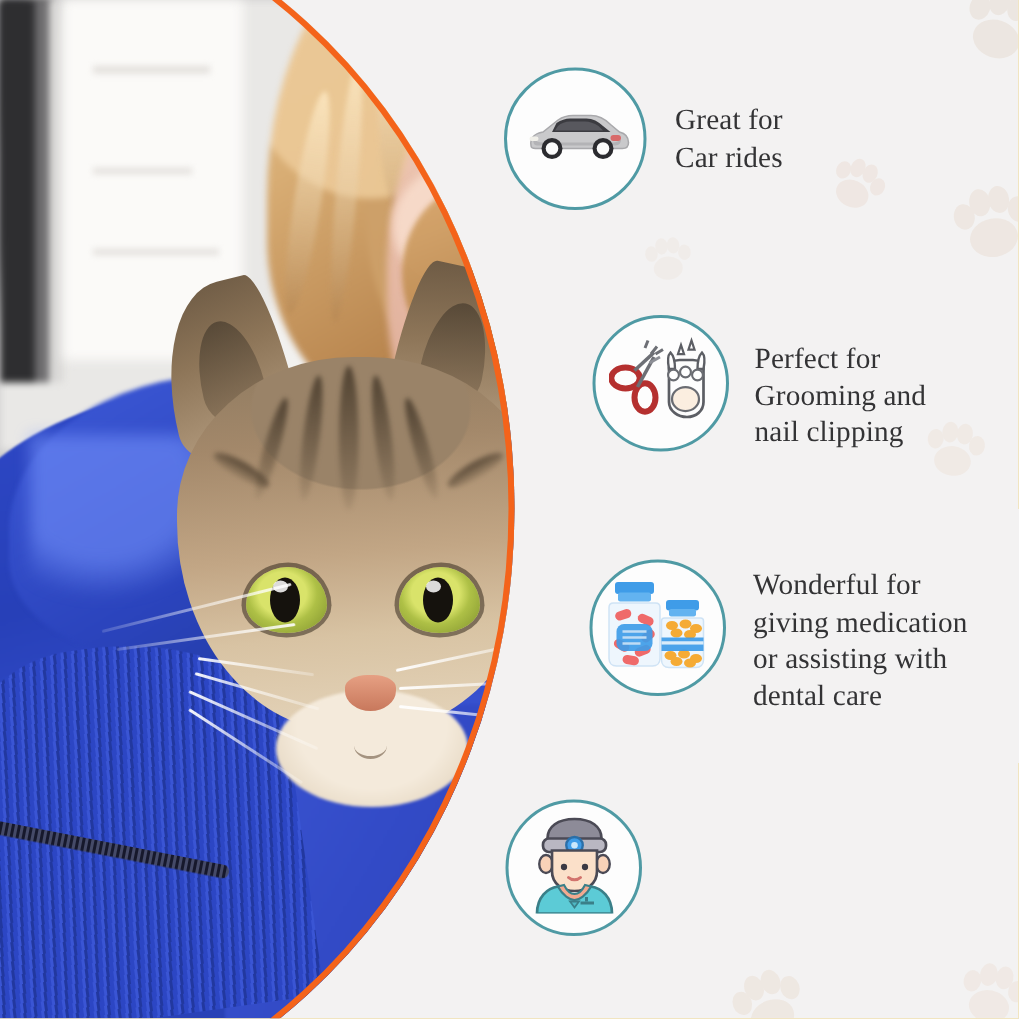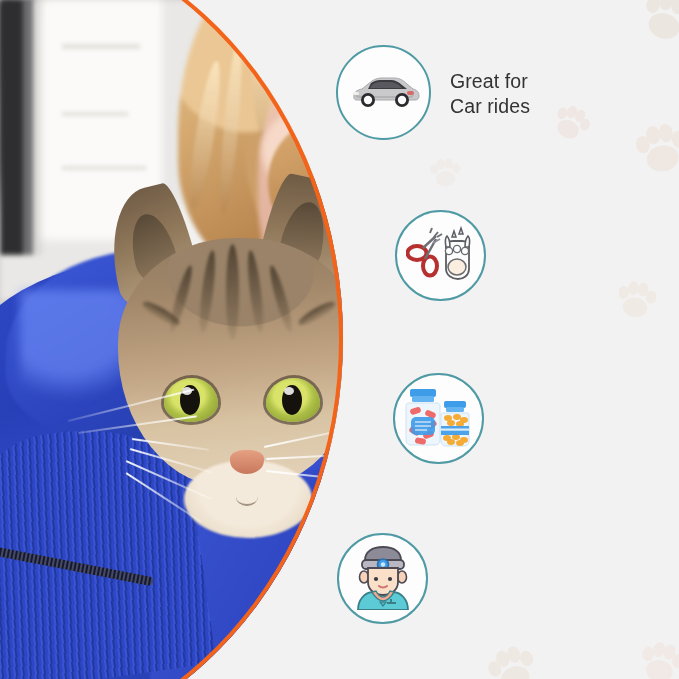--- a/index.html
+++ b/index.html
@@ -6,21 +6,21 @@
     margin: 0;
     padding: 0;
     background: #ffffff;
   }
   #stage {
     position: relative;
     width: 679px;
     height: 679px;
     overflow: hidden;
     background: #eab308;
-    font-family: Liberation Sans, sans-serif;
+    font-family: Liberation Serif, serif;
   }
 
   
   .bg-panel {
     position: absolute;
     inset: 0;
     background: #f3f2f2;
   }
   .paw {
     position: absolute;
@@ -431,20 +431,23 @@
         <path d="M63 24c1-5 1-9-1-11-2 2-3 6-3 11z" fill="#fdfdfd" stroke="#5c5e64" stroke-width="1.6"></path>
         <ellipse cx="51" cy="44" rx="9" ry="8" fill="#fbeee0" stroke="#6a6c72" stroke-width="1.5"></ellipse>
         <circle cx="43" cy="28" r="3.6" fill="#fff" stroke="#6a6c72" stroke-width="1.4"></circle>
         <circle cx="51" cy="26" r="3.6" fill="#fff" stroke="#6a6c72" stroke-width="1.4"></circle>
         <circle cx="59" cy="28" r="3.6" fill="#fff" stroke="#6a6c72" stroke-width="1.4"></circle>
         <path d="M46 14 l2-6 2 6z" fill="none" stroke="#5c5e64" stroke-width="1.5"></path>
         <path d="M53 11 l2-6 2 6z" fill="none" stroke="#5c5e64" stroke-width="1.5"></path>
       </svg>
     </span>
   </div>
+  <div class="feature-text" style="left:503px;top:228px;">Perfect for
+Grooming and
+nail clipping</div>
 
   <div class="icon-circle" style="left:393px;top:373px;width:91px;height:91px;">
     <span>
       <svg width="72" height="66" viewBox="0 0 72 66">
 
         <rect x="7" y="5" width="26" height="8" rx="2" fill="#3f9ce8"></rect>
         <rect x="9" y="12" width="22" height="6" rx="1.5" fill="#63b3f0"></rect>
         <path d="M6 19h28c2 0 3 1 3 3v34c0 3-2 5-5 5H8c-3 0-5-2-5-5V22c0-2 1-3 3-3z" fill="#eef6fd" stroke="#cfe3f5" stroke-width="1"></path>
         <g fill="#ef6a6a">
           <rect x="7" y="24" width="11" height="6" rx="3" transform="rotate(-18 12 27)"></rect>
@@ -474,20 +477,24 @@
             <ellipse cx="53" cy="53" rx="4" ry="3"></ellipse>
           <ellipse cx="61" cy="56" rx="4" ry="3"></ellipse>
             <ellipse cx="48" cy="58" rx="4" ry="3"></ellipse>
           <ellipse cx="57" cy="59" rx="4" ry="3"></ellipse>
         </g>
         <rect x="38" y="42" width="28" height="9" fill="#3f9ce8" opacity=".93"></rect>
         <rect x="38" y="44.5" width="28" height="2.2" fill="#d9ecfa"></rect>
       </svg>
     </span>
   </div>
+  <div class="feature-text" style="left:502px;top:379px;">Wonderful for
+giving medication
+or assisting with
+dental care</div>
 
   <div class="icon-circle" style="left:337px;top:533px;width:91px;height:91px;">
     <span>
       <svg width="68" height="66" viewBox="0 0 68 66">
 
         <path d="M16 16c0-8 7-13 18-13s18 5 18 13v6H16z" fill="#8d8b98" stroke="#4b4a55" stroke-width="1.8"></path>
         <rect x="13" y="16" width="42" height="9" rx="4" fill="#b9b7c2" stroke="#4b4a55" stroke-width="1.8"></rect>
         <circle cx="34" cy="20.5" r="5.5" fill="#3f9ce8" stroke="#2b6fa8" stroke-width="1.6"></circle>
         <circle cx="34" cy="20.5" r="2.2" fill="#cbe7fb"></circle>
 

